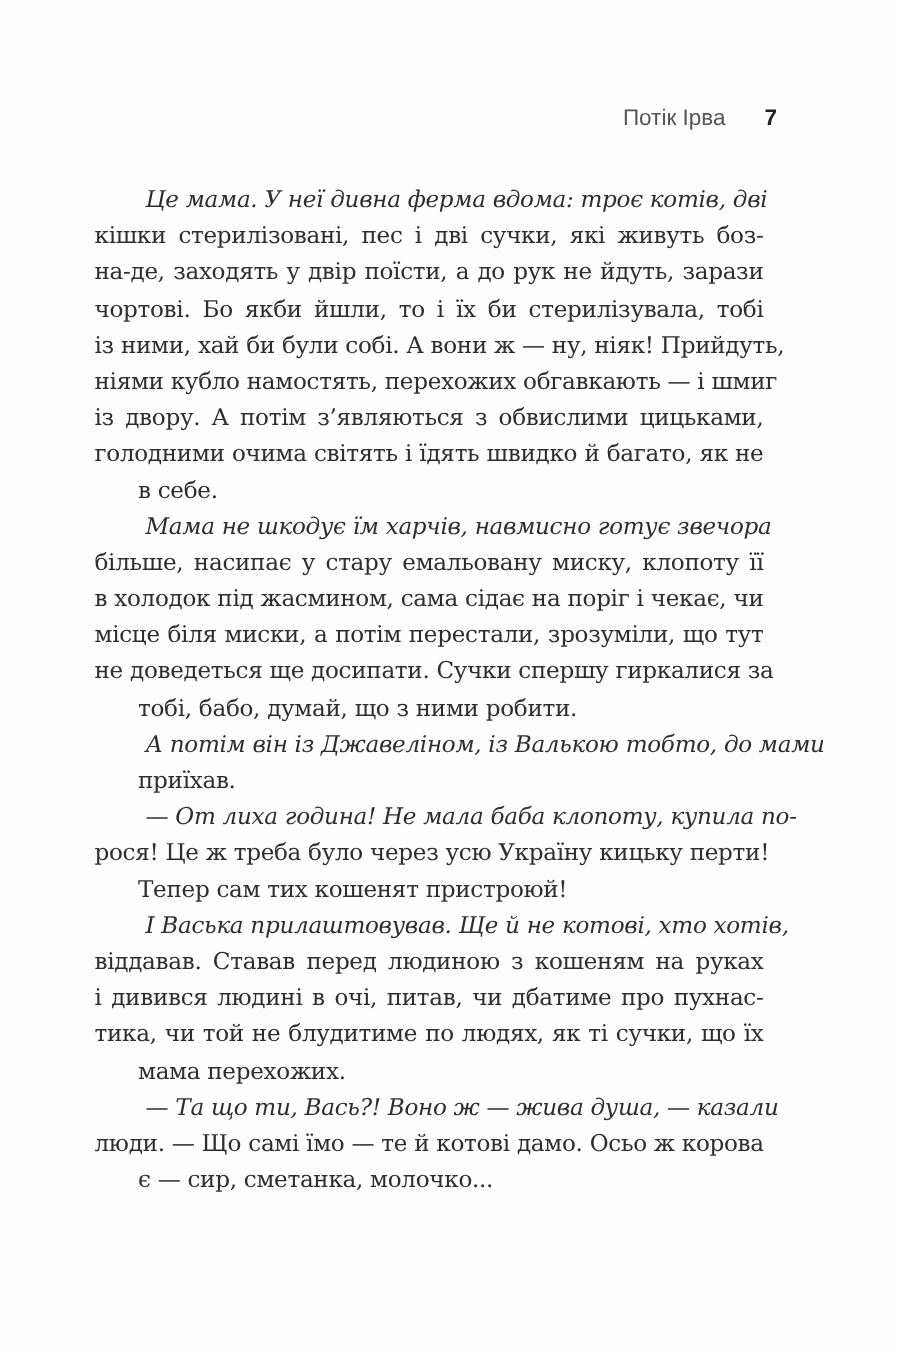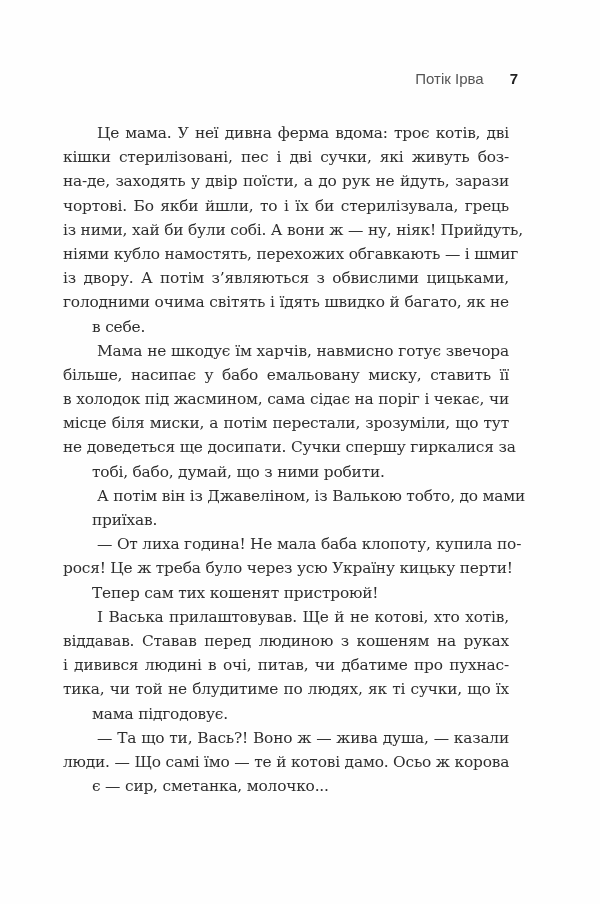--- a/index.html
+++ b/index.html
@@ -44,49 +44,49 @@
       display: block;
       white-space: nowrap;
       text-align: justify;
       text-align-last: justify;
       height: 24.2px;
     }
     .line.last {
       text-align-last: left;
       margin-left: 29px;
     }
-    .line.indent { padding-left: 34px; }
+    .line.indent { padding-left: 34px; font-style: italic; }
   </style>
 </head>
 <body>
 
 <div class="page">
 
   <div class="running-head">
     <span>Потік Ірва</span>
     <span class="page-num">7</span>
   </div>
 
   <div class="body-text">
 
     <div>
       <span class="line indent">Це мама. У неї дивна ферма вдома: троє котів, дві</span>
       <span class="line">кішки стерилізовані, пес і дві сучки, які живуть боз-</span>
       <span class="line">на-де, заходять у двір поїсти, а до рук не йдуть, зарази</span>
-      <span class="line">чортові. Бо якби йшли, то і їх би стерилізувала, грець</span>
+      <span class="line">чортові. Бо якби йшли, то і їх би стерилізувала, тобі</span>
       <span class="line">із ними, хай би були собі. А вони ж — ну, ніяк! Прийдуть,</span>
       <span class="line">ніями кубло намостять, перехожих обгавкають — і шмиг</span>
       <span class="line">із двору. А потім з’являються з обвислими цицьками,</span>
       <span class="line">голодними очима світять і їдять швидко й багато, як не</span>
       <span class="line last">в себе.</span>
     </div>
 
     <div>
       <span class="line indent">Мама не шкодує їм харчів, навмисно готує звечора</span>
-      <span class="line">більше, насипає у бабо емальовану миску, ставить її</span>
+      <span class="line">більше, насипає у стару емальовану миску, клопоту її</span>
       <span class="line">в холодок під жасмином, сама сідає на поріг і чекає, чи</span>
       <span class="line">місце біля миски, а потім перестали, зрозуміли, що тут</span>
       <span class="line">не доведеться ще досипати. Сучки спершу гиркалися за</span>
       <span class="line last">тобі, бабо, думай, що з ними робити.</span>
     </div>
 
     <div>
       <span class="line indent">А потім він із Джавеліном, із Валькою тобто, до мами</span>
       <span class="line last">приїхав.</span>
     </div>
@@ -95,21 +95,21 @@
       <span class="line indent">— От лиха година! Не мала баба клопоту, купила по-</span>
       <span class="line">рося! Це ж треба було через усю Україну кицьку перти!</span>
       <span class="line last">Тепер сам тих кошенят пристроюй!</span>
     </div>
 
     <div>
       <span class="line indent">І Васька прилаштовував. Ще й не котові, хто хотів,</span>
       <span class="line">віддавав. Ставав перед людиною з кошеням на руках</span>
       <span class="line">і дивився людині в очі, питав, чи дбатиме про пухнас-</span>
       <span class="line">тика, чи той не блудитиме по людях, як ті сучки, що їх</span>
-      <span class="line last">мама підгодовує.</span>
+      <span class="line last">мама перехожих.</span>
     </div>
 
     <div>
       <span class="line indent">— Та що ти, Вась?! Воно ж — жива душа, — казали</span>
       <span class="line">люди. — Що самі їмо — те й котові дамо. Осьо ж корова</span>
       <span class="line last">є — сир, сметанка, молочко...</span>
     </div>
   </div>
 
 </div>

